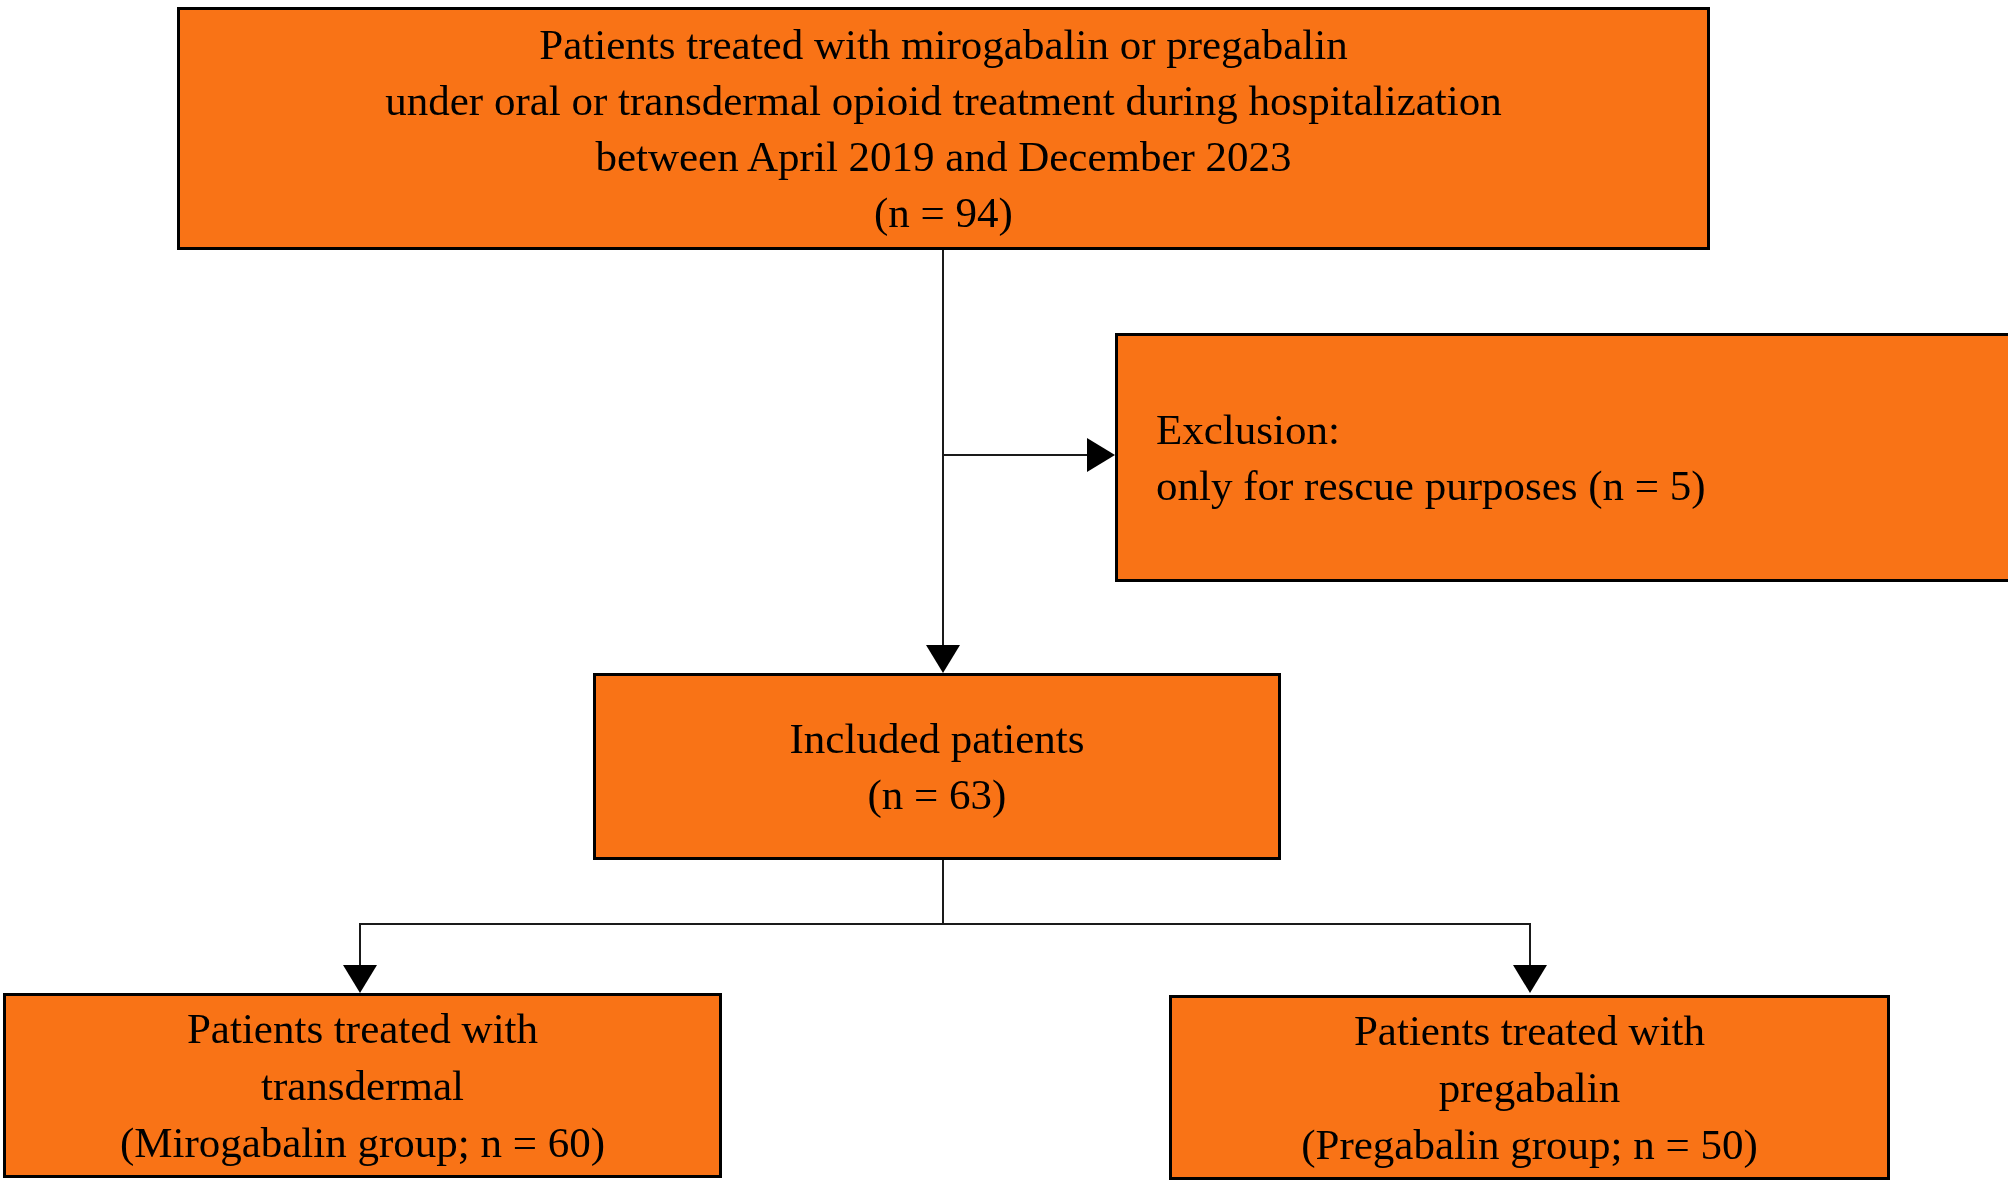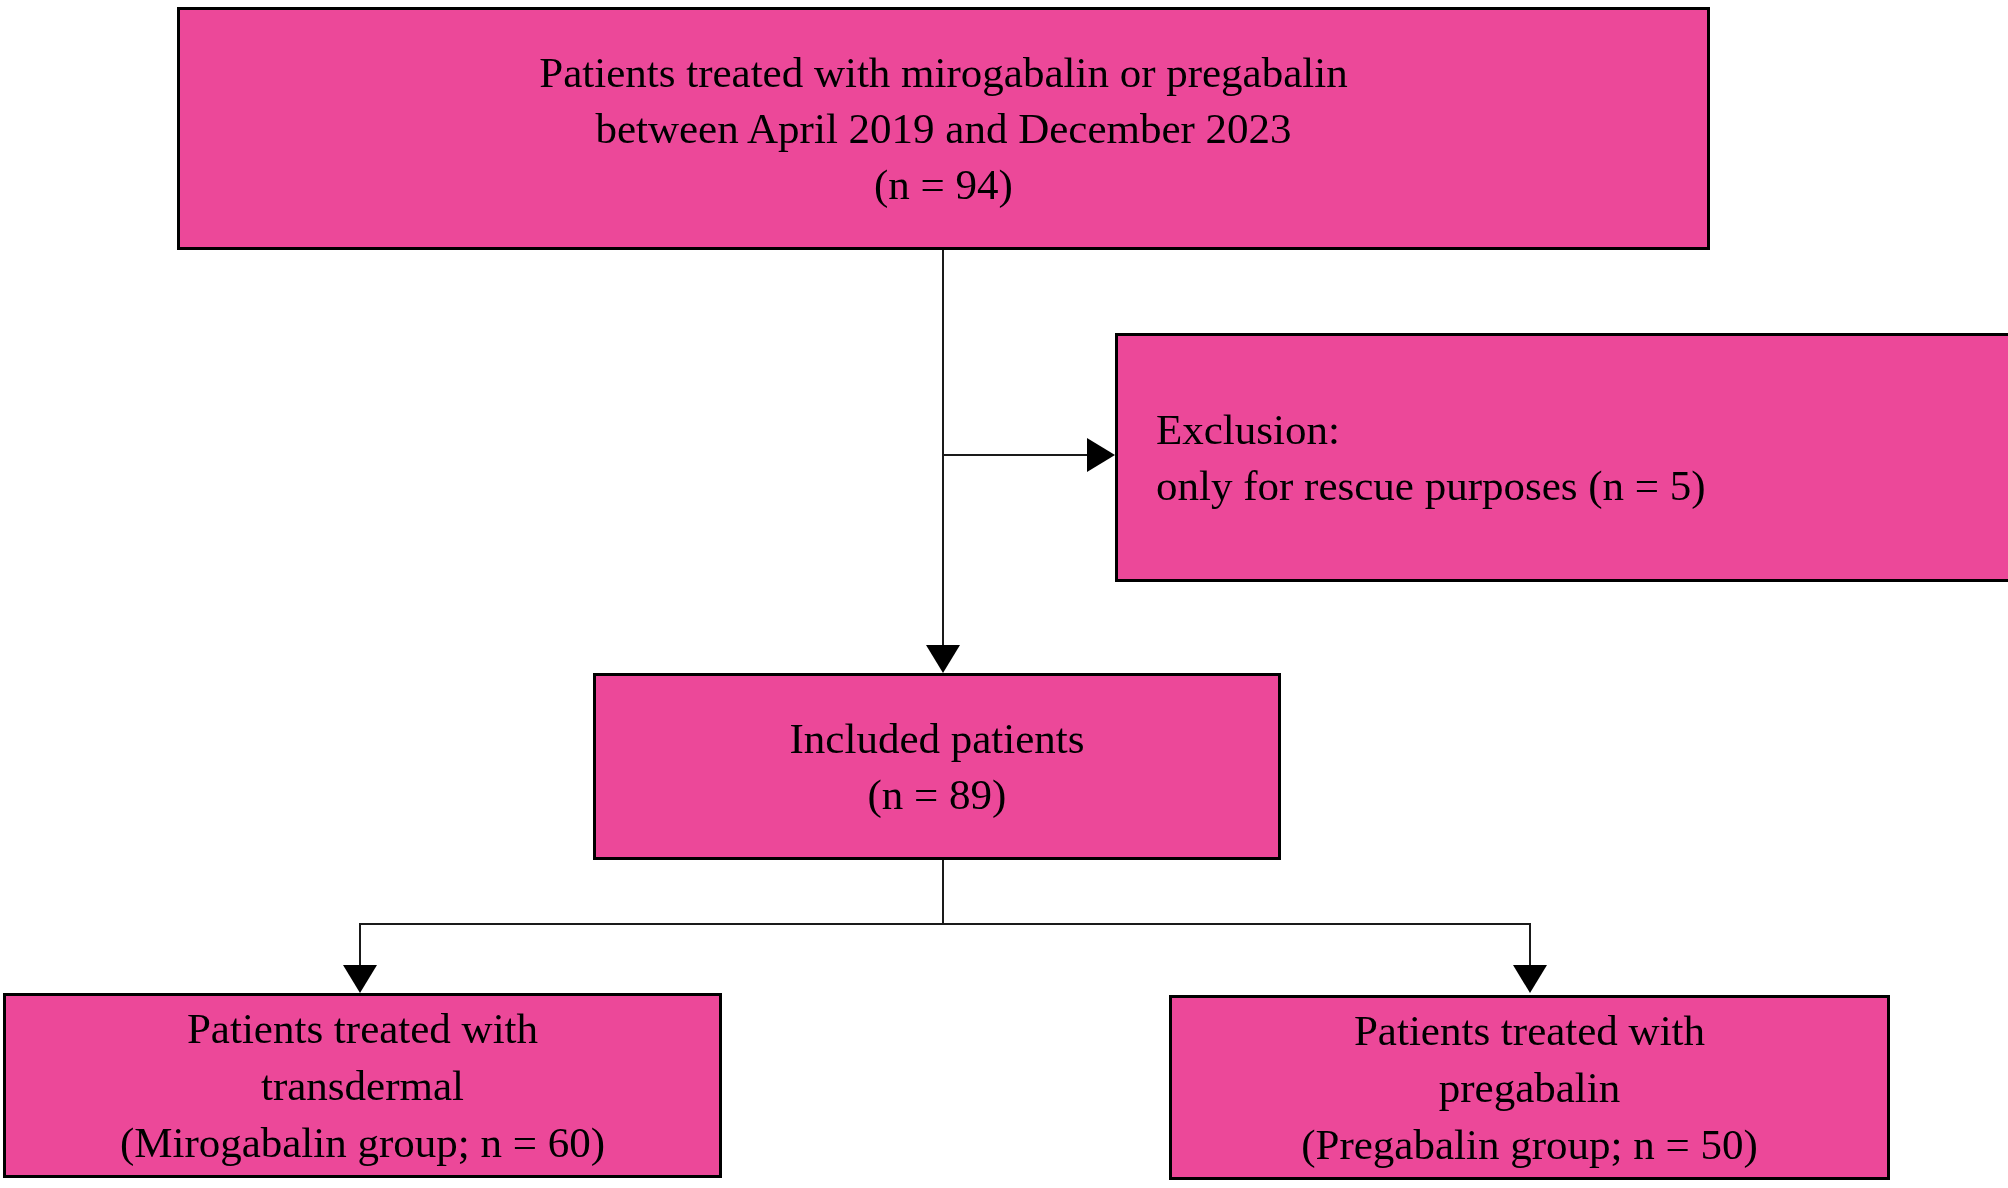--- a/index.html
+++ b/index.html
@@ -13,21 +13,21 @@
     height: 1188px;
     background: #ffffff;
     font-family: "Liberation Serif", "DejaVu Serif", serif;
     color: #000000;
     overflow: hidden;
   }
   .box {
     position: absolute;
     box-sizing: border-box;
     border: 3px solid #000000;
-    background: #ec4899;
+    background: #f97316;
     display: flex;
     flex-direction: column;
     justify-content: center;
     align-items: center;
     text-align: center;
     font-size: 43px;
     line-height: 56px;
   }
   .box.left-align {
     align-items: flex-start;
@@ -59,38 +59,39 @@
     border-left: 28px solid #000000;
   }
 </style>
 </head>
 <body>
 
 <div id="stage">
 
   <div class="box" style="left:177px; top:7px; width:1533px; height:243px;">
     <div class="tline">Patients treated with mirogabalin or pregabalin</div>
+    <div class="tline">under oral or transdermal opioid treatment during hospitalization</div>
     <div class="tline">between April 2019 and December 2023</div>
     <div class="tline">(n = 94)</div>
   </div>
 
   <div class="connector" style="left:942px; top:250px; width:2px; height:396px;"></div>
   <div class="arrow-down" style="left:926px; top:645px;"></div>
 
   <div class="connector" style="left:943px; top:454px; width:146px; height:2px;"></div>
   <div class="arrow-right" style="left:1087px; top:438px;"></div>
 
   <div class="box left-align" style="left:1115px; top:333px; width:1050px; height:249px;">
     <div class="tline">Exclusion:</div>
     <div class="tline">only for rescue purposes (n = 5)</div>
   </div>
 
   <div class="box" style="left:593px; top:673px; width:688px; height:187px;">
     <div class="tline">Included patients</div>
-    <div class="tline">(n = 89)</div>
+    <div class="tline">(n = 63)</div>
   </div>
 
   <div class="connector" style="left:942px; top:860px; width:2px; height:65px;"></div>
   <div class="connector" style="left:359px; top:923px; width:1172px; height:2px;"></div>
 
   <div class="connector" style="left:359px; top:923px; width:2px; height:44px;"></div>
   <div class="arrow-down" style="left:343px; top:965px;"></div>
 
   <div class="connector" style="left:1529px; top:923px; width:2px; height:44px;"></div>
   <div class="arrow-down" style="left:1513px; top:965px;"></div>

